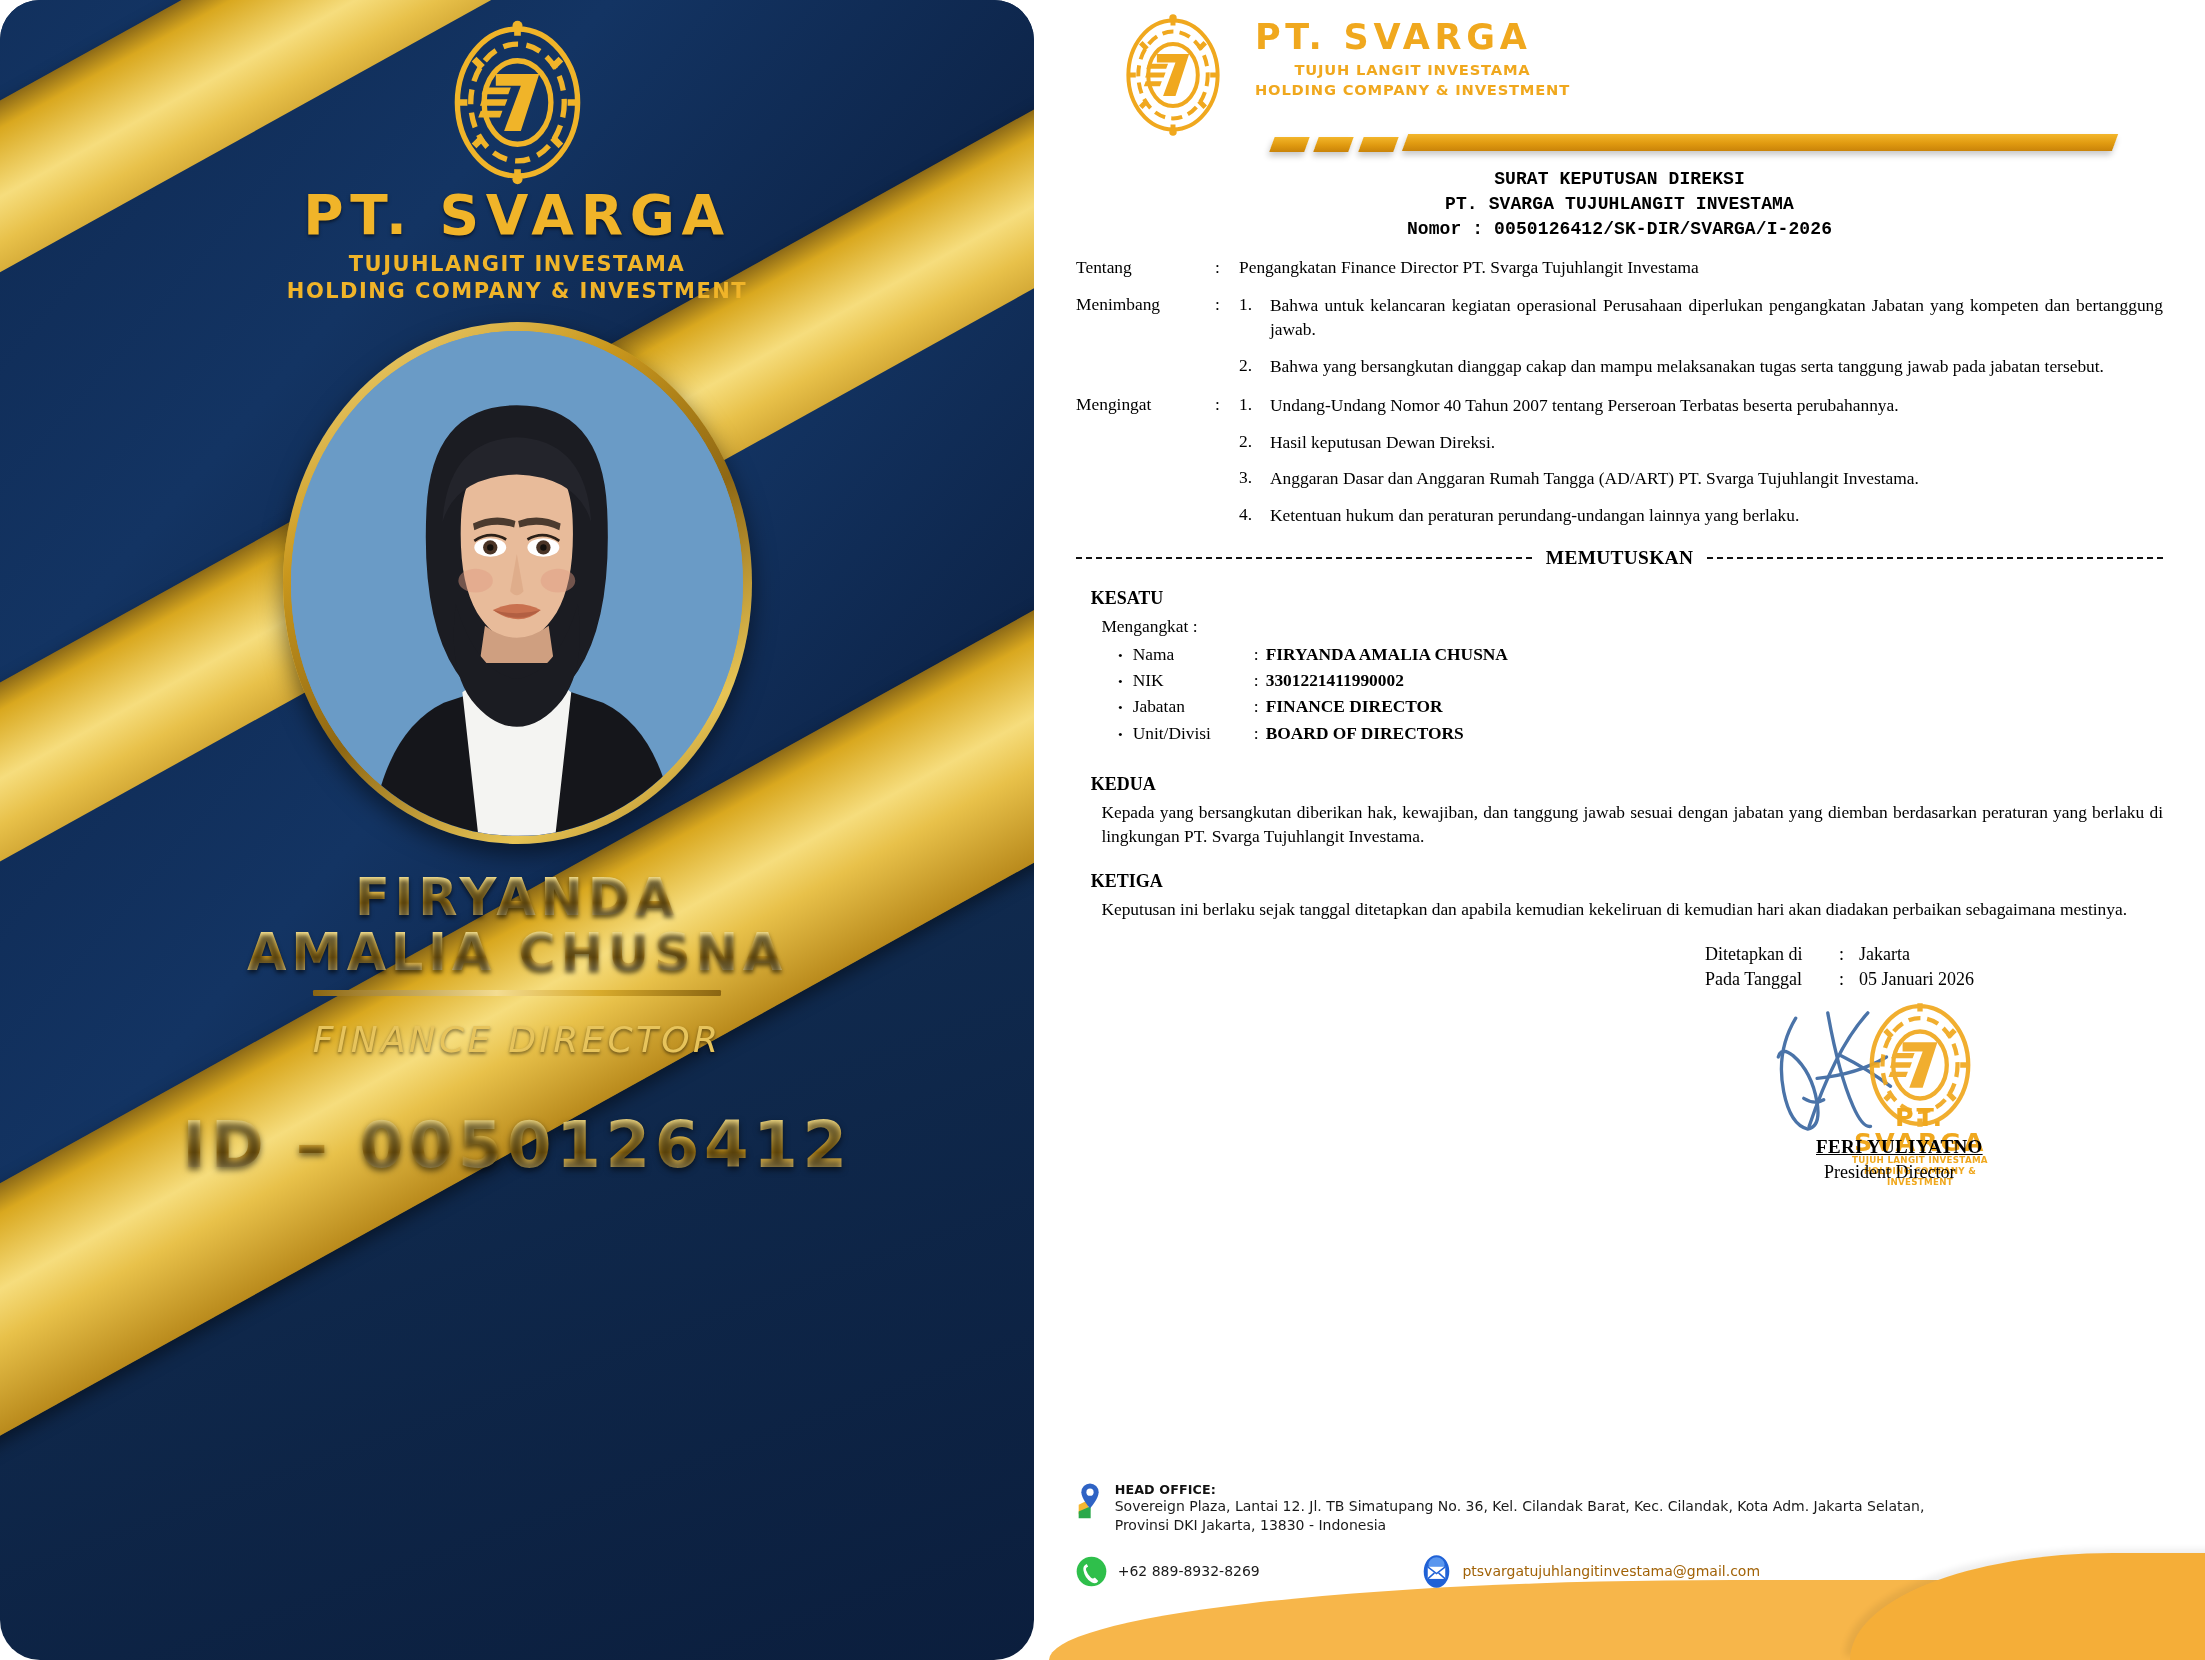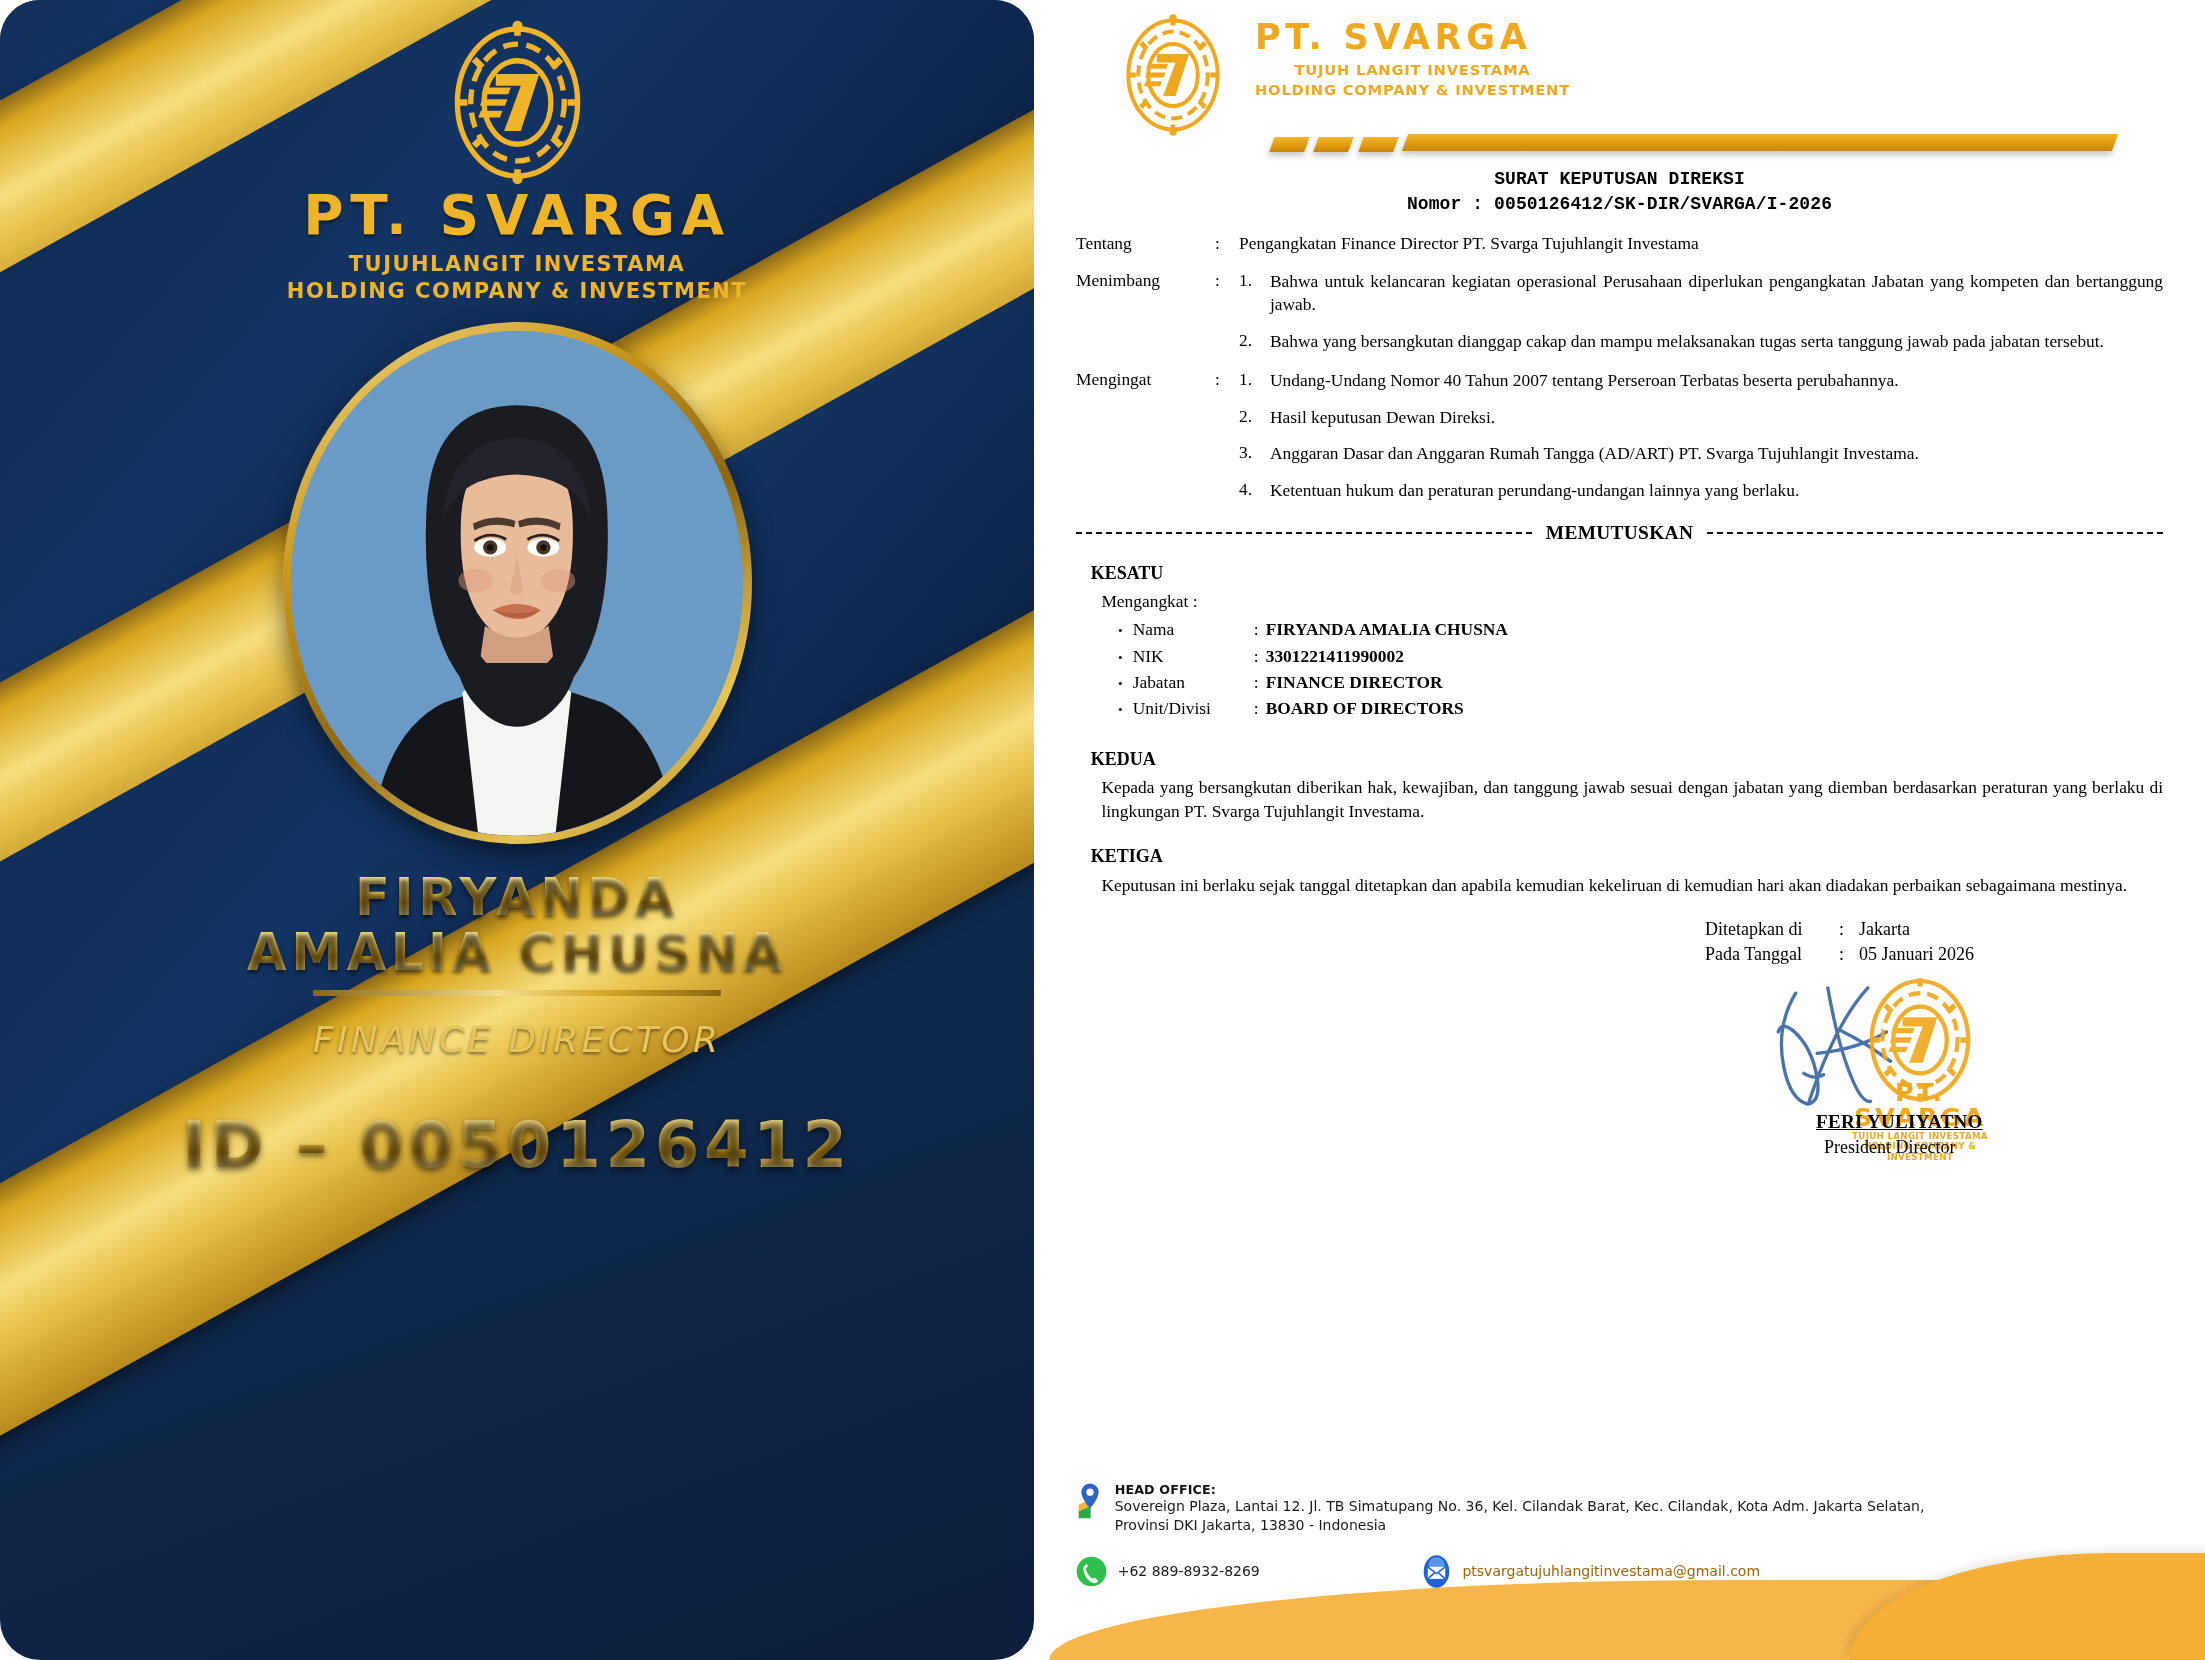--- a/index.html
+++ b/index.html
@@ -293,20 +293,21 @@
       <div id="gold-dashes">
         <span class="dash d1"></span>
         <span class="dash d2"></span>
         <span class="dash d3"></span>
         <span class="dash long"></span>
       </div>
     </div>
 
     <div id="doc-body">
       <div class="doc-title">SURAT KEPUTUSAN DIREKSI</div>
+      <div class="doc-title">PT. SVARGA TUJUHLANGIT INVESTAMA</div>
       <div class="doc-title">Nomor : 0050126412/SK-DIR/SVARGA/I-2026</div>
 
       <div class="row" style="">
         <div class="lbl">Tentang</div>
         <div class="colon">:</div>
         <div class="val bold">Pengangkatan Finance Director PT. Svarga Tujuhlangit Investama</div>
       </div>
 
       <div class="row">
         <div class="lbl">Menimbang</div>

